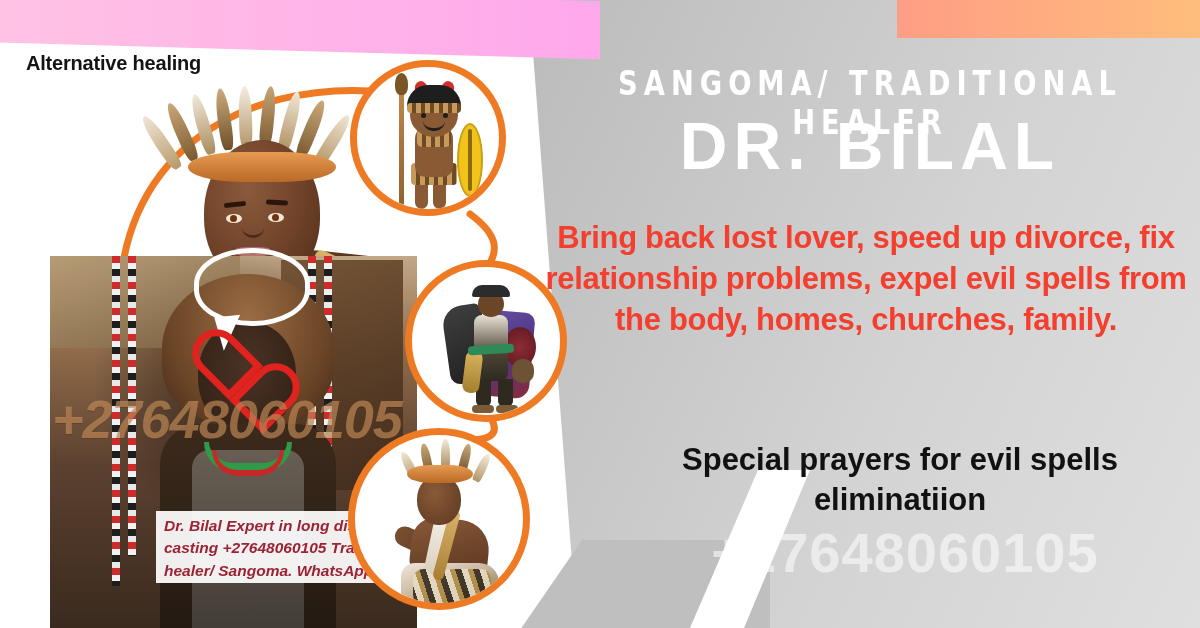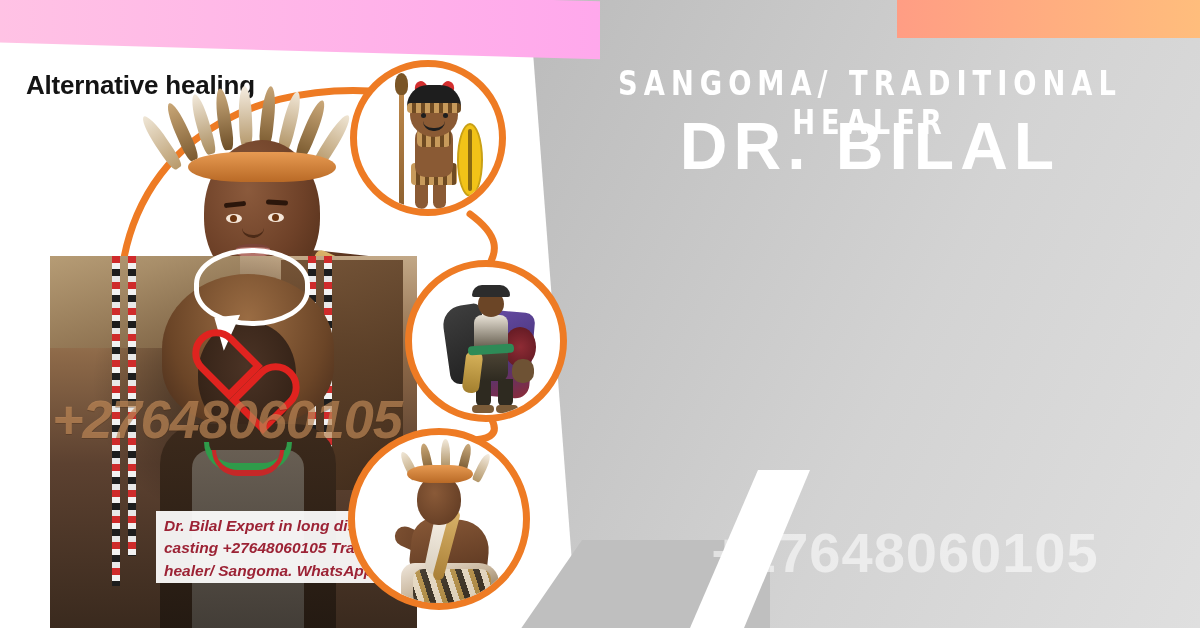--- a/index.html
+++ b/index.html
@@ -53,22 +53,22 @@
     position: absolute;
     top: 540px; left: 520px;
     width: 250px; height: 90px;
     background: #BFBFBF;
     clip-path: polygon(62px 0, 250px 0, 250px 90px, 0 90px);
   }
 
   
   .alt-healing {
     position: absolute;
-    top: 70px; left: 26px;
-    font-size: 26px; font-weight: 700;
+    top: 52px; left: 26px;
+    font-size: 20px; font-weight: 700;
     color: #141414;
     letter-spacing: -0.2px;
   }
 
   
   .hero-figure {
     position: absolute;
     top: 100px; left: 150px;
     width: 260px; height: 210px;
   }
@@ -526,15 +526,17 @@
     <div class="c-skirt"></div>
     <div class="c-stripe"></div>
     <div class="c-white"></div>
     <div class="c-strap"></div>
     <div class="c-head"></div>
     <div class="c-crown"></div>
   </div>
 
   <div class="kicker">SANGOMA/ TRADITIONAL HEALER</div>
   <div class="bigname">DR. BILAL</div>
+  <div class="services">Bring back lost lover, speed up divorce, fix relationship problems, expel evil spells from the body, homes, churches, family.</div>
+  <div class="special">Special prayers for  evil spells eliminatiion</div>
   <div class="phone-watermark">+27648060105</div>
 
 </div>
 
 </body></html>

